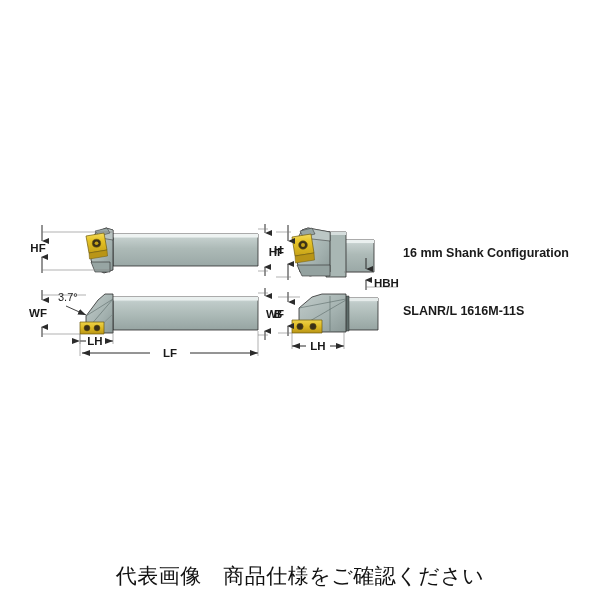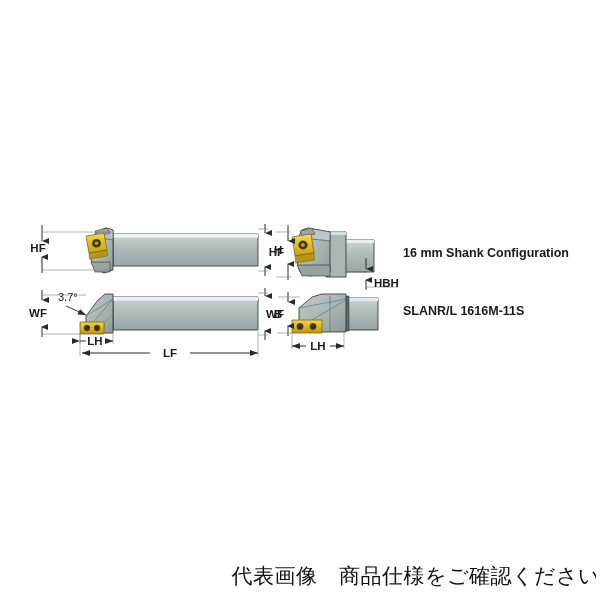--- a/index.html
+++ b/index.html
@@ -20,21 +20,21 @@
     left: 0;
     top: 0;
     width: 600px;
     height: 600px;
   }
   .caption {
     position: absolute;
     left: 0;
     top: 562px;
     width: 600px;
-    text-align: right;
+    text-align: center;
     font-family: "Liberation Sans", sans-serif;
     font-size: 21px;
     color: #111111;
     letter-spacing: 0.5px;
     white-space: pre;
   }
   
   svg text {
     font-family: "Liberation Sans", sans-serif;
     fill: #1a1a1a;

